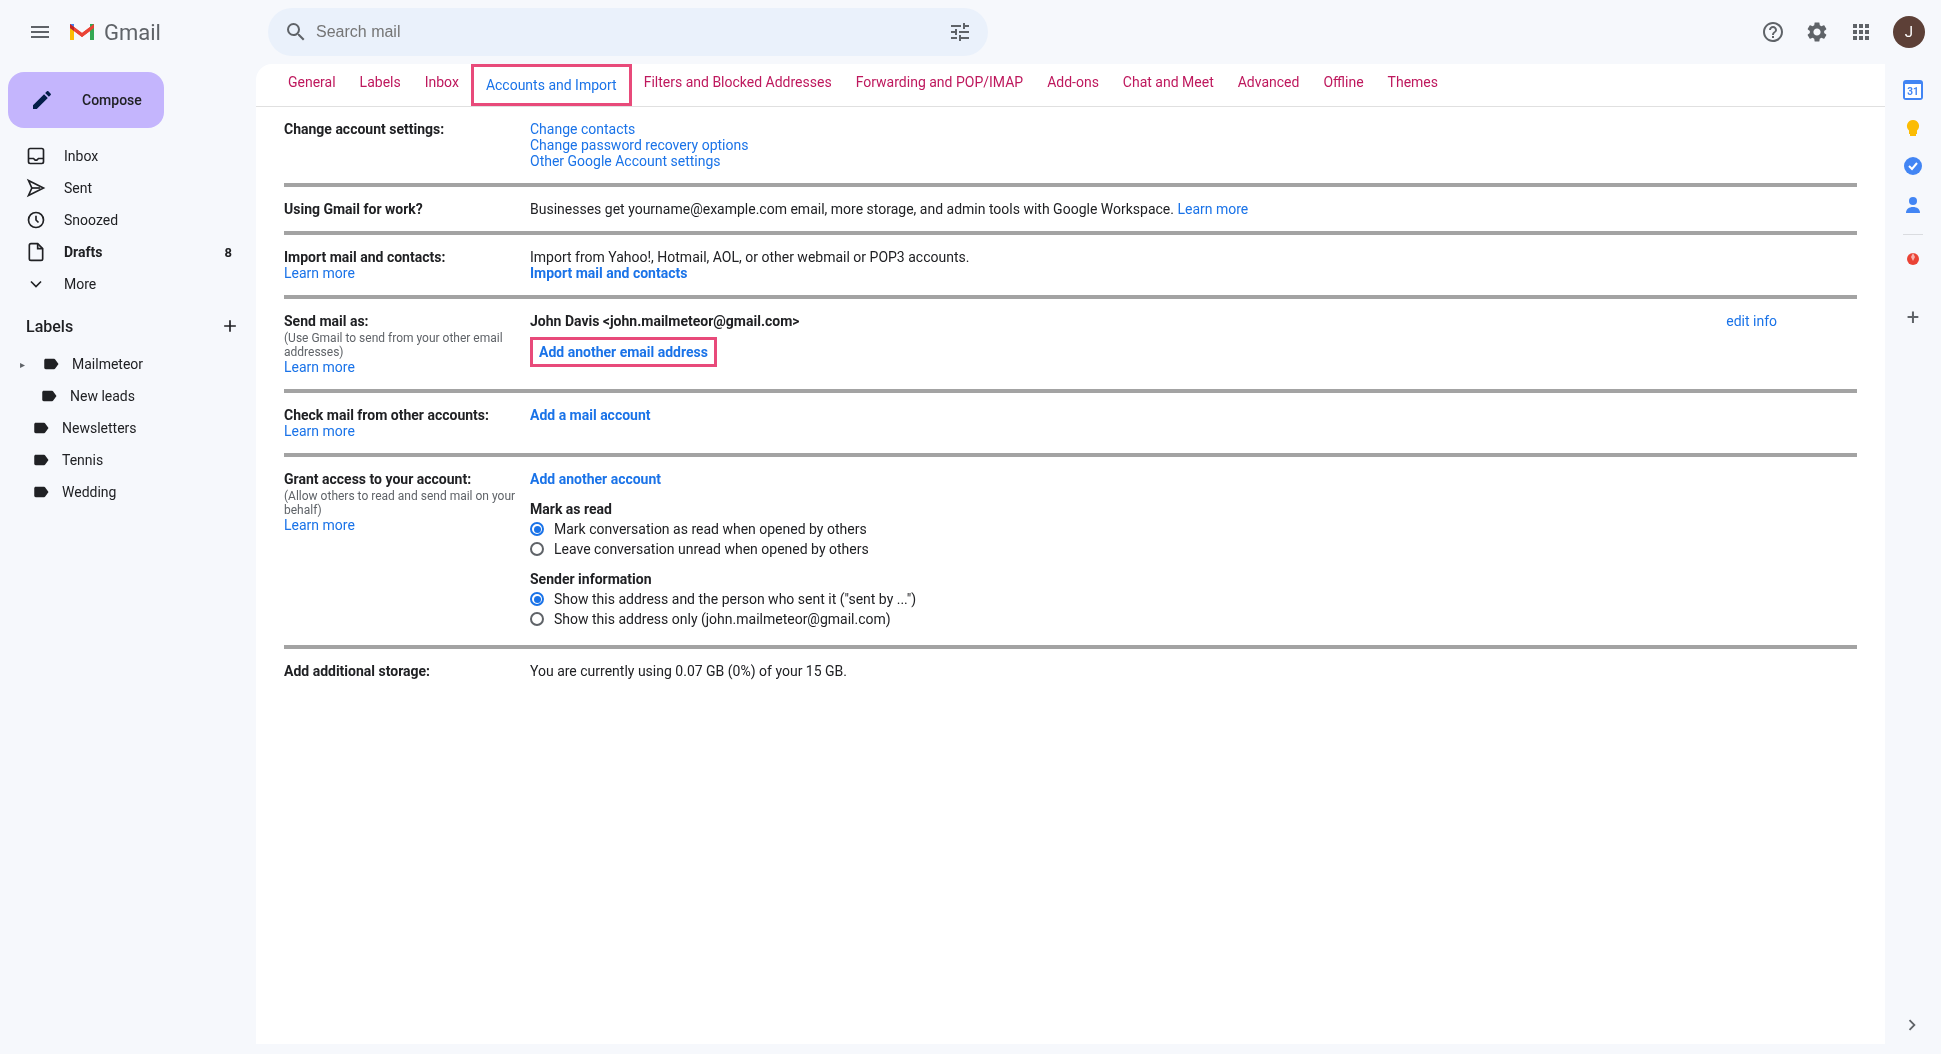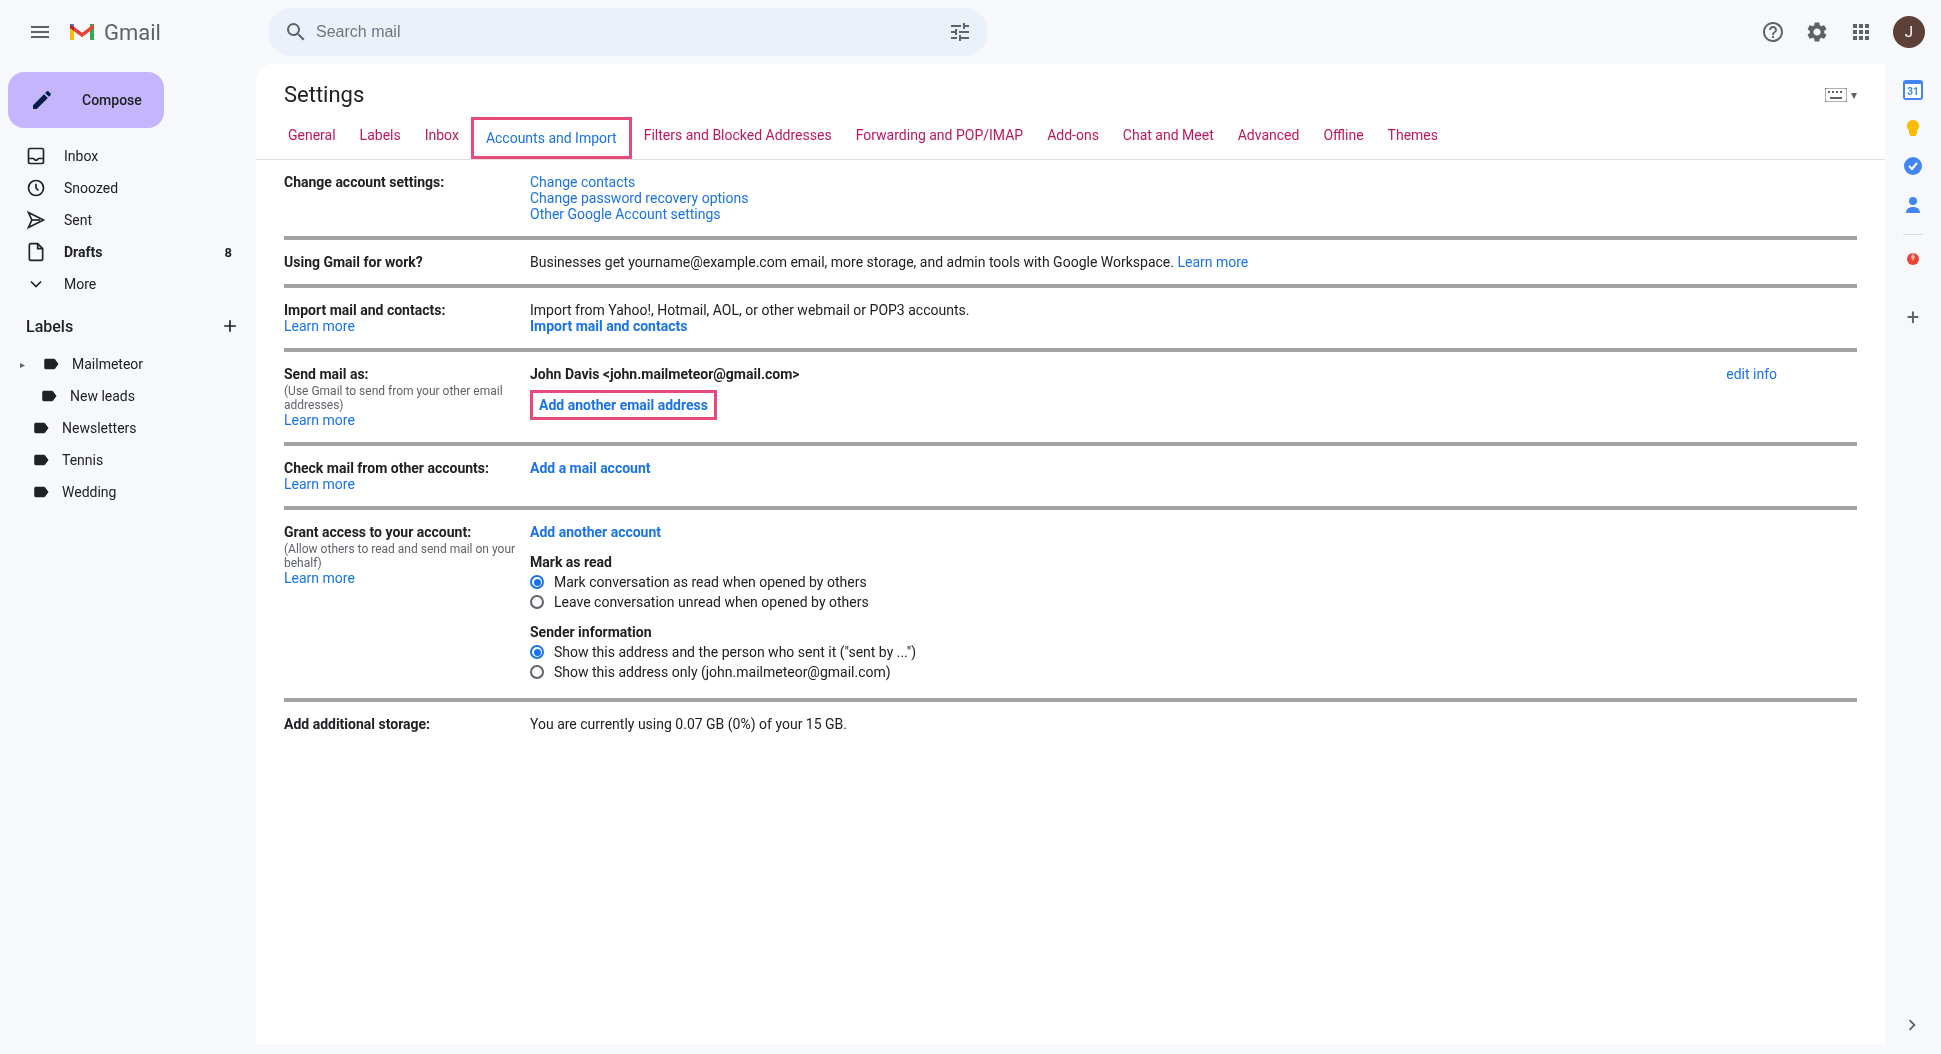--- a/index.html
+++ b/index.html
@@ -149,31 +149,31 @@
     </div>
     <div class="nav-item">
       <svg width="20" height="20" viewBox="0 0 24 24" fill="none" stroke="#202124" stroke-width="2">
           <path d="M19 3H5c-1.1 0-2 .9-2 2v14c0 1.1.9 2 2 2h14c1.1 0 2-.9 2-2V5c0-1.1-.9-2-2-2z"></path>
           <path d="M3 15h6l2 2h2l2-2h6"></path>
         </svg>
       <span>Inbox</span>
     </div>
     <div class="nav-item">
       <svg width="20" height="20" viewBox="0 0 24 24" fill="none" stroke="#202124" stroke-width="2">
+          <path d="M3 3l18 9-18 9 4-9-4-9z"></path>
+          <path d="M7 12h10"></path>
+        </svg>
+      <span>Sent</span>
+    </div>
+    <div class="nav-item">
+      <svg width="20" height="20" viewBox="0 0 24 24" fill="none" stroke="#202124" stroke-width="2">
           <circle cx="12" cy="12" r="9"></circle>
           <path d="M12 7v5l3 3"></path>
         </svg>
       <span>Snoozed</span>
-    </div>
-    <div class="nav-item">
-      <svg width="20" height="20" viewBox="0 0 24 24" fill="none" stroke="#202124" stroke-width="2">
-          <path d="M3 3l18 9-18 9 4-9-4-9z"></path>
-          <path d="M7 12h10"></path>
-        </svg>
-      <span>Sent</span>
     </div>
     <div class="nav-item bold">
       <svg width="20" height="20" viewBox="0 0 24 24" fill="none" stroke="#202124" stroke-width="2">
           <path d="M14 2H6c-1.1 0-2 .9-2 2v16c0 1.1.9 2 2 2h12c1.1 0 2-.9 2-2V8l-6-6z"></path>
           <path d="M14 2v6h6"></path>
         </svg>
       <span>Drafts</span>
       <span class="count">8</span>
     </div>
     <div class="nav-item">
@@ -218,34 +218,20 @@
     </div>
     <div class="label-item nochev">
       <svg width="18" height="18" viewBox="0 0 24 24" fill="#202124">
           <path d="M17.63 5.84C17.27 5.33 16.67 5 16 5L5 5.01C3.9 5.01 3 5.9 3 7v10c0 1.1.9 1.99 2 1.99L16 19c.67 0 1.27-.33 1.63-.84L22 12l-4.37-6.16z"></path>
         </svg>
       <span>Wedding</span>
     </div>
   </div>
 
   <div class="main">
-    <div class="settings-header">
-      <div class="settings-title">Settings</div>
-      <div class="input-tools">
-        <svg width="22" height="14" viewBox="0 0 22 14" fill="#5f6368">
-            <rect x="0" y="0" width="22" height="14" rx="2" fill="none" stroke="#5f6368"></rect>
-            <rect x="3" y="3" width="2" height="2"></rect>
-            <rect x="7" y="3" width="2" height="2"></rect>
-            <rect x="11" y="3" width="2" height="2"></rect>
-            <rect x="15" y="3" width="2" height="2"></rect>
-            <rect x="5" y="9" width="12" height="2"></rect>
-          </svg>
-        <span>▾</span>
-      </div>
-    </div>
 
     <div class="tabs">
       <div class="tab">General</div>
       <div class="tab">Labels</div>
       <div class="tab">Inbox</div>
       <div class="tab active highlighted">Accounts and Import</div>
       <div class="tab">Filters and Blocked Addresses</div>
       <div class="tab">Forwarding and POP/IMAP</div>
       <div class="tab">Add-ons</div>
       <div class="tab">Chat and Meet</div>

